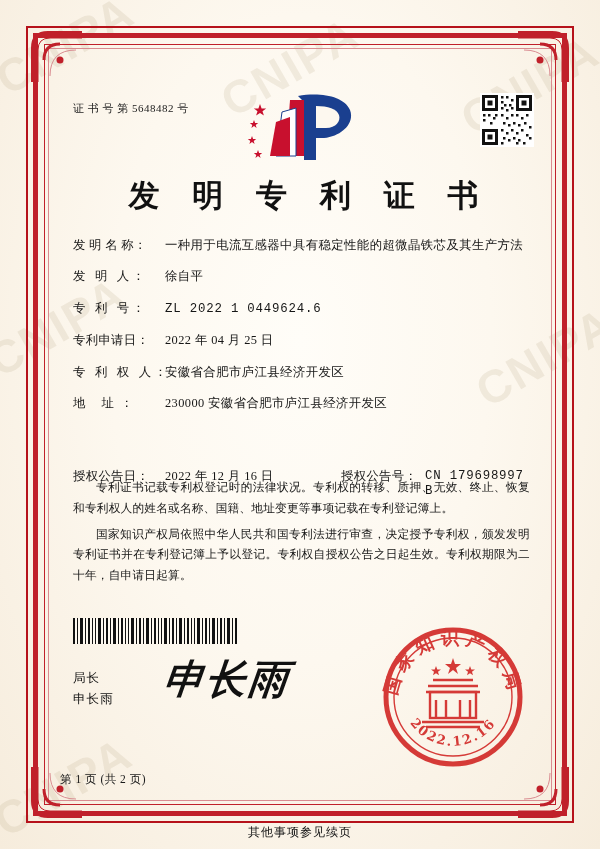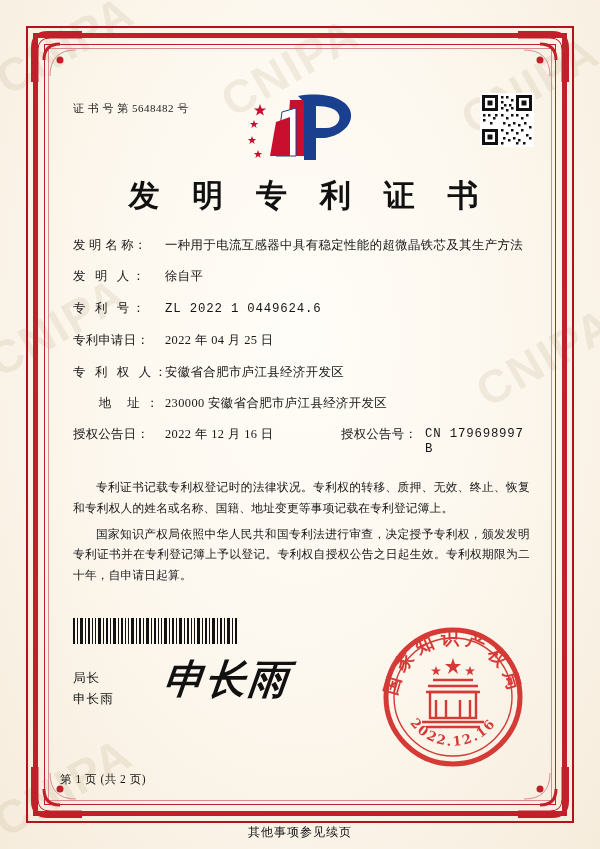--- a/index.html
+++ b/index.html
@@ -137,33 +137,33 @@
     font-size: 12.4px;
     color: #161616;
     line-height: 1.2;
   }
   .lbl {
     flex: 0 0 auto;
     width: 92px;
     letter-spacing: 0.3px;
     white-space: nowrap;
   }
-  .lbl.sp4 { letter-spacing: 6.5px; text-align: right; }
+  .lbl.sp4 { letter-spacing: 6.5px; }
   .lbl.sp3 { letter-spacing: 3.2px; }
   .val {
     flex: 1 1 auto;
     letter-spacing: 0.4px;
   }
   .val.mono {
     font-family: Liberation Mono, monospace;
     letter-spacing: 0.8px;
   }
   .row-split { display: flex; align-items: baseline; }
   .row-split .half-a { display: flex; flex: 0 0 268px; }
-  .row-split .half-b { display: flex; flex: 1 1 auto; }
+  .row-split .half-b { display: flex; flex: 1 1 auto; margin-top: 42px; }
   .row-split .lbl-b {
     flex: 0 0 auto;
     width: 84px;
     letter-spacing: 0.3px;
     white-space: nowrap;
   }
 
   
   .paras {
     position: absolute;

